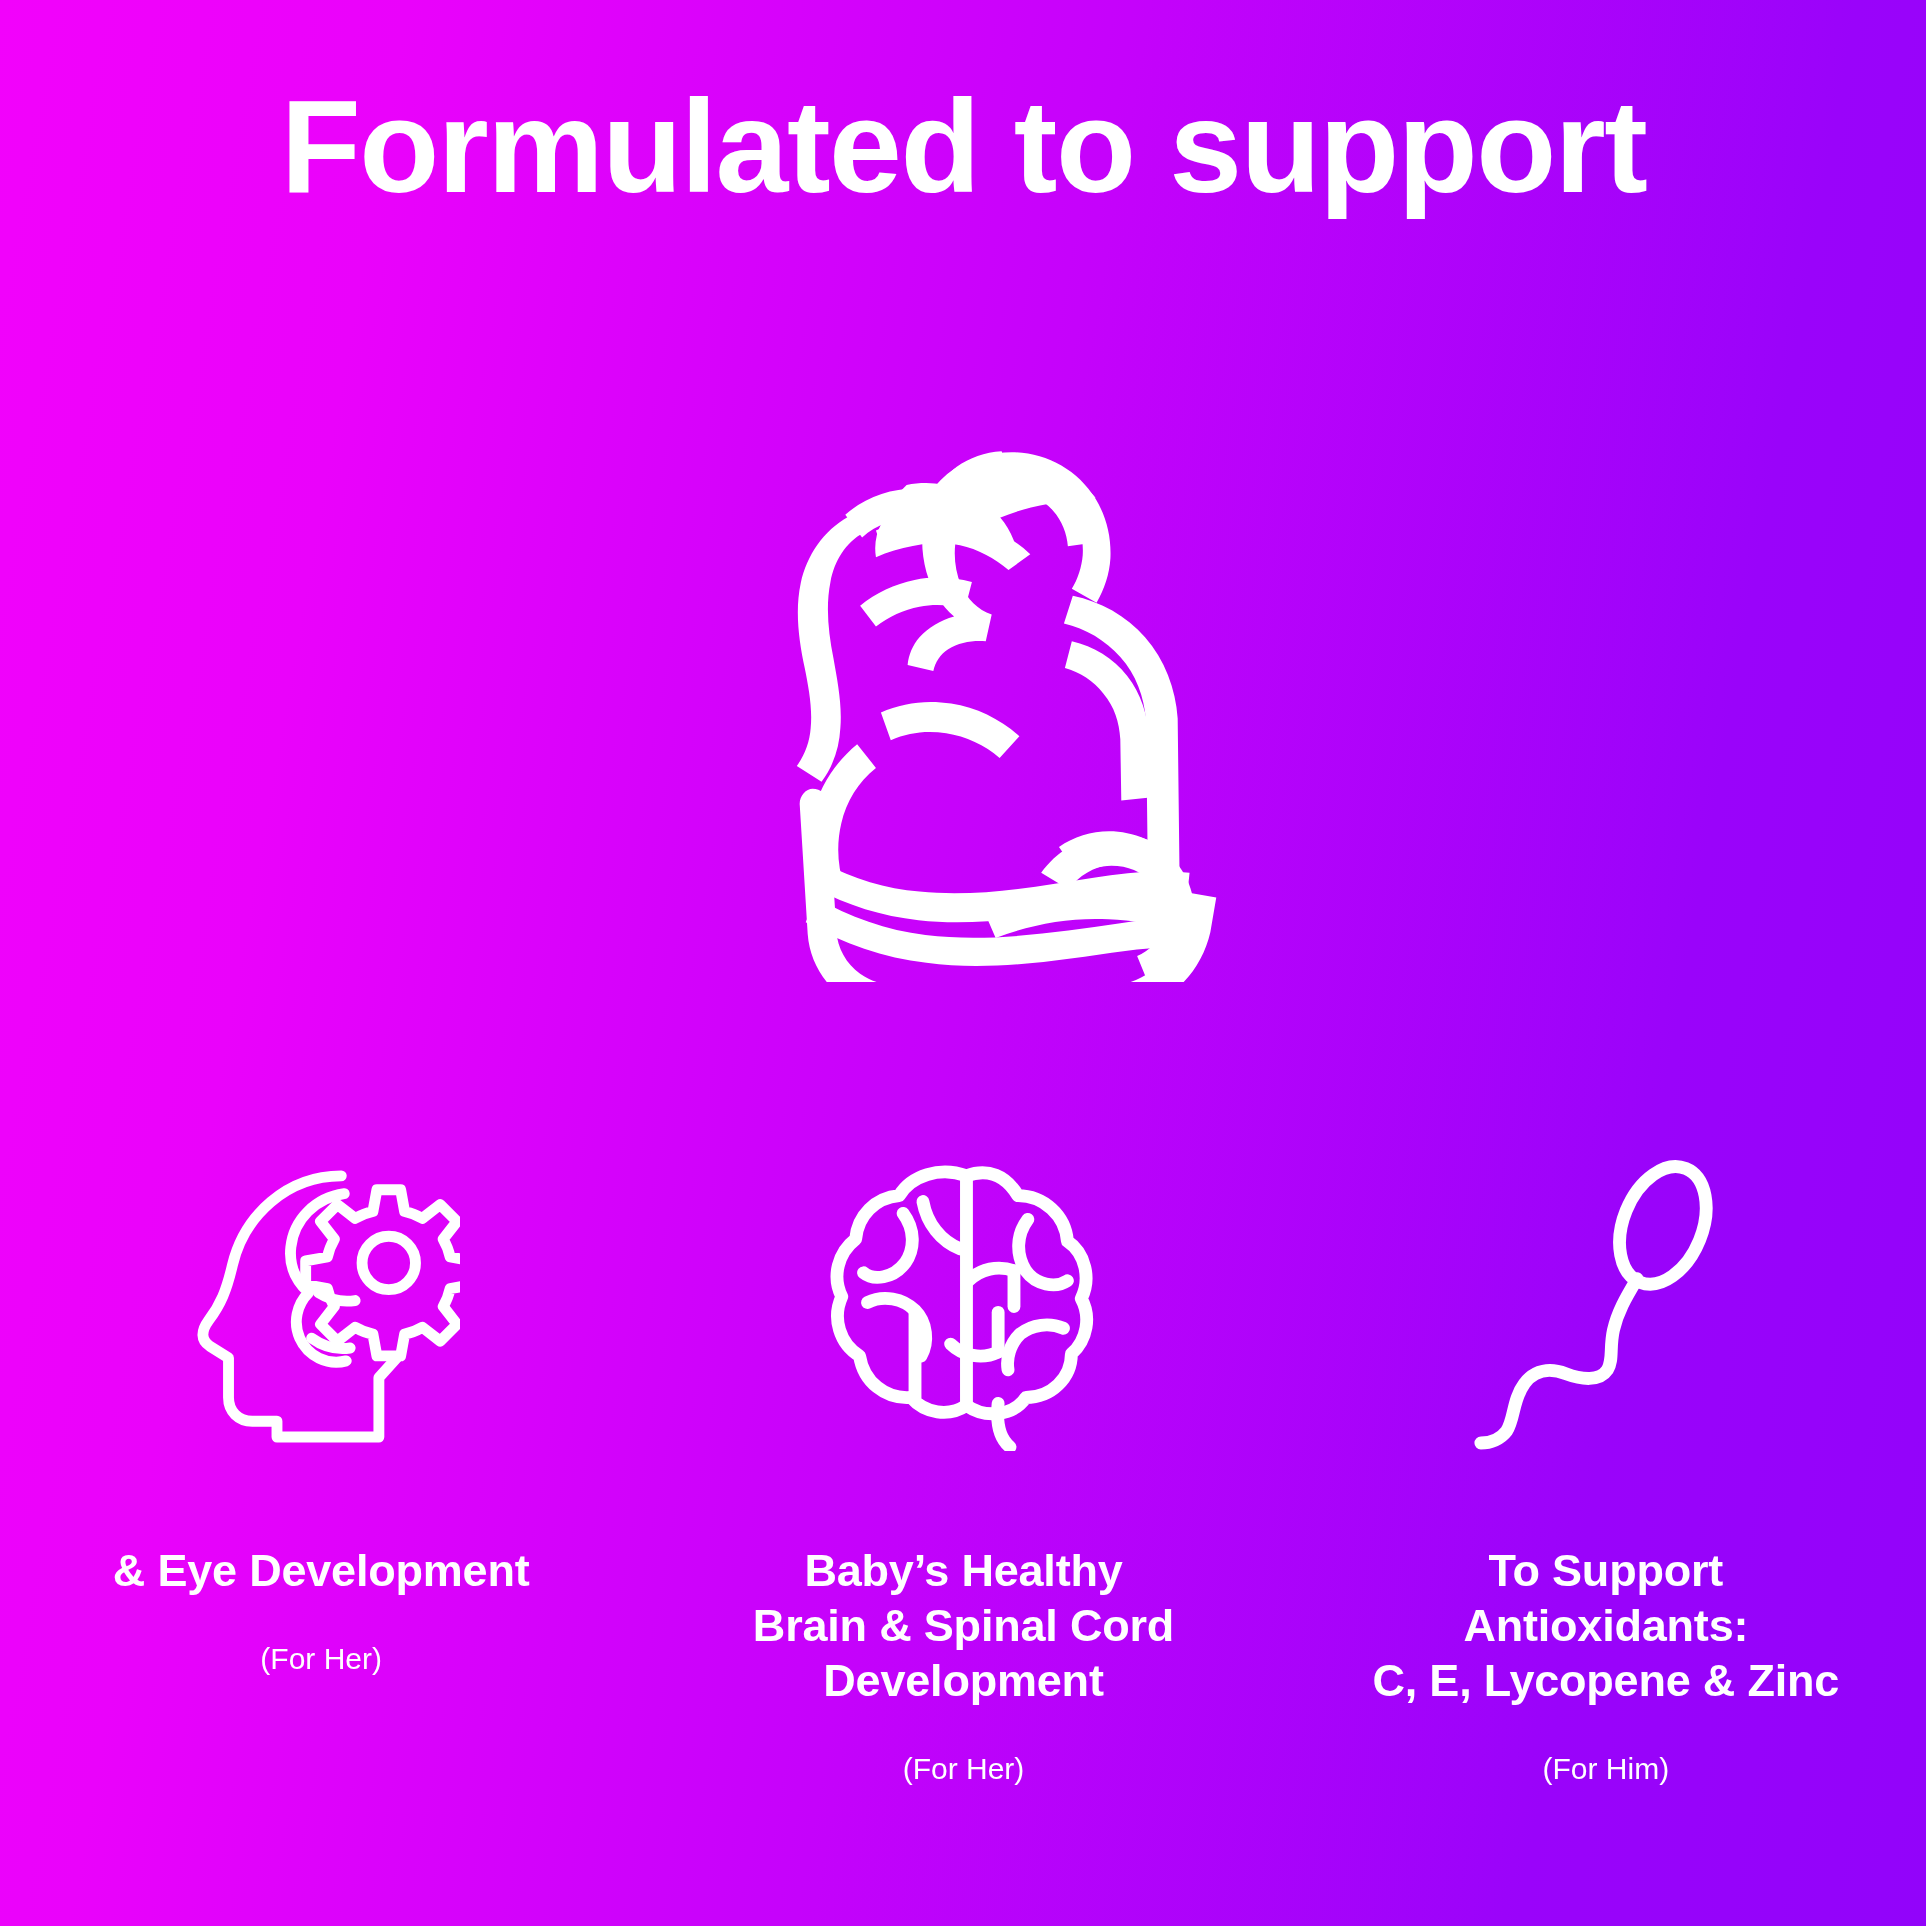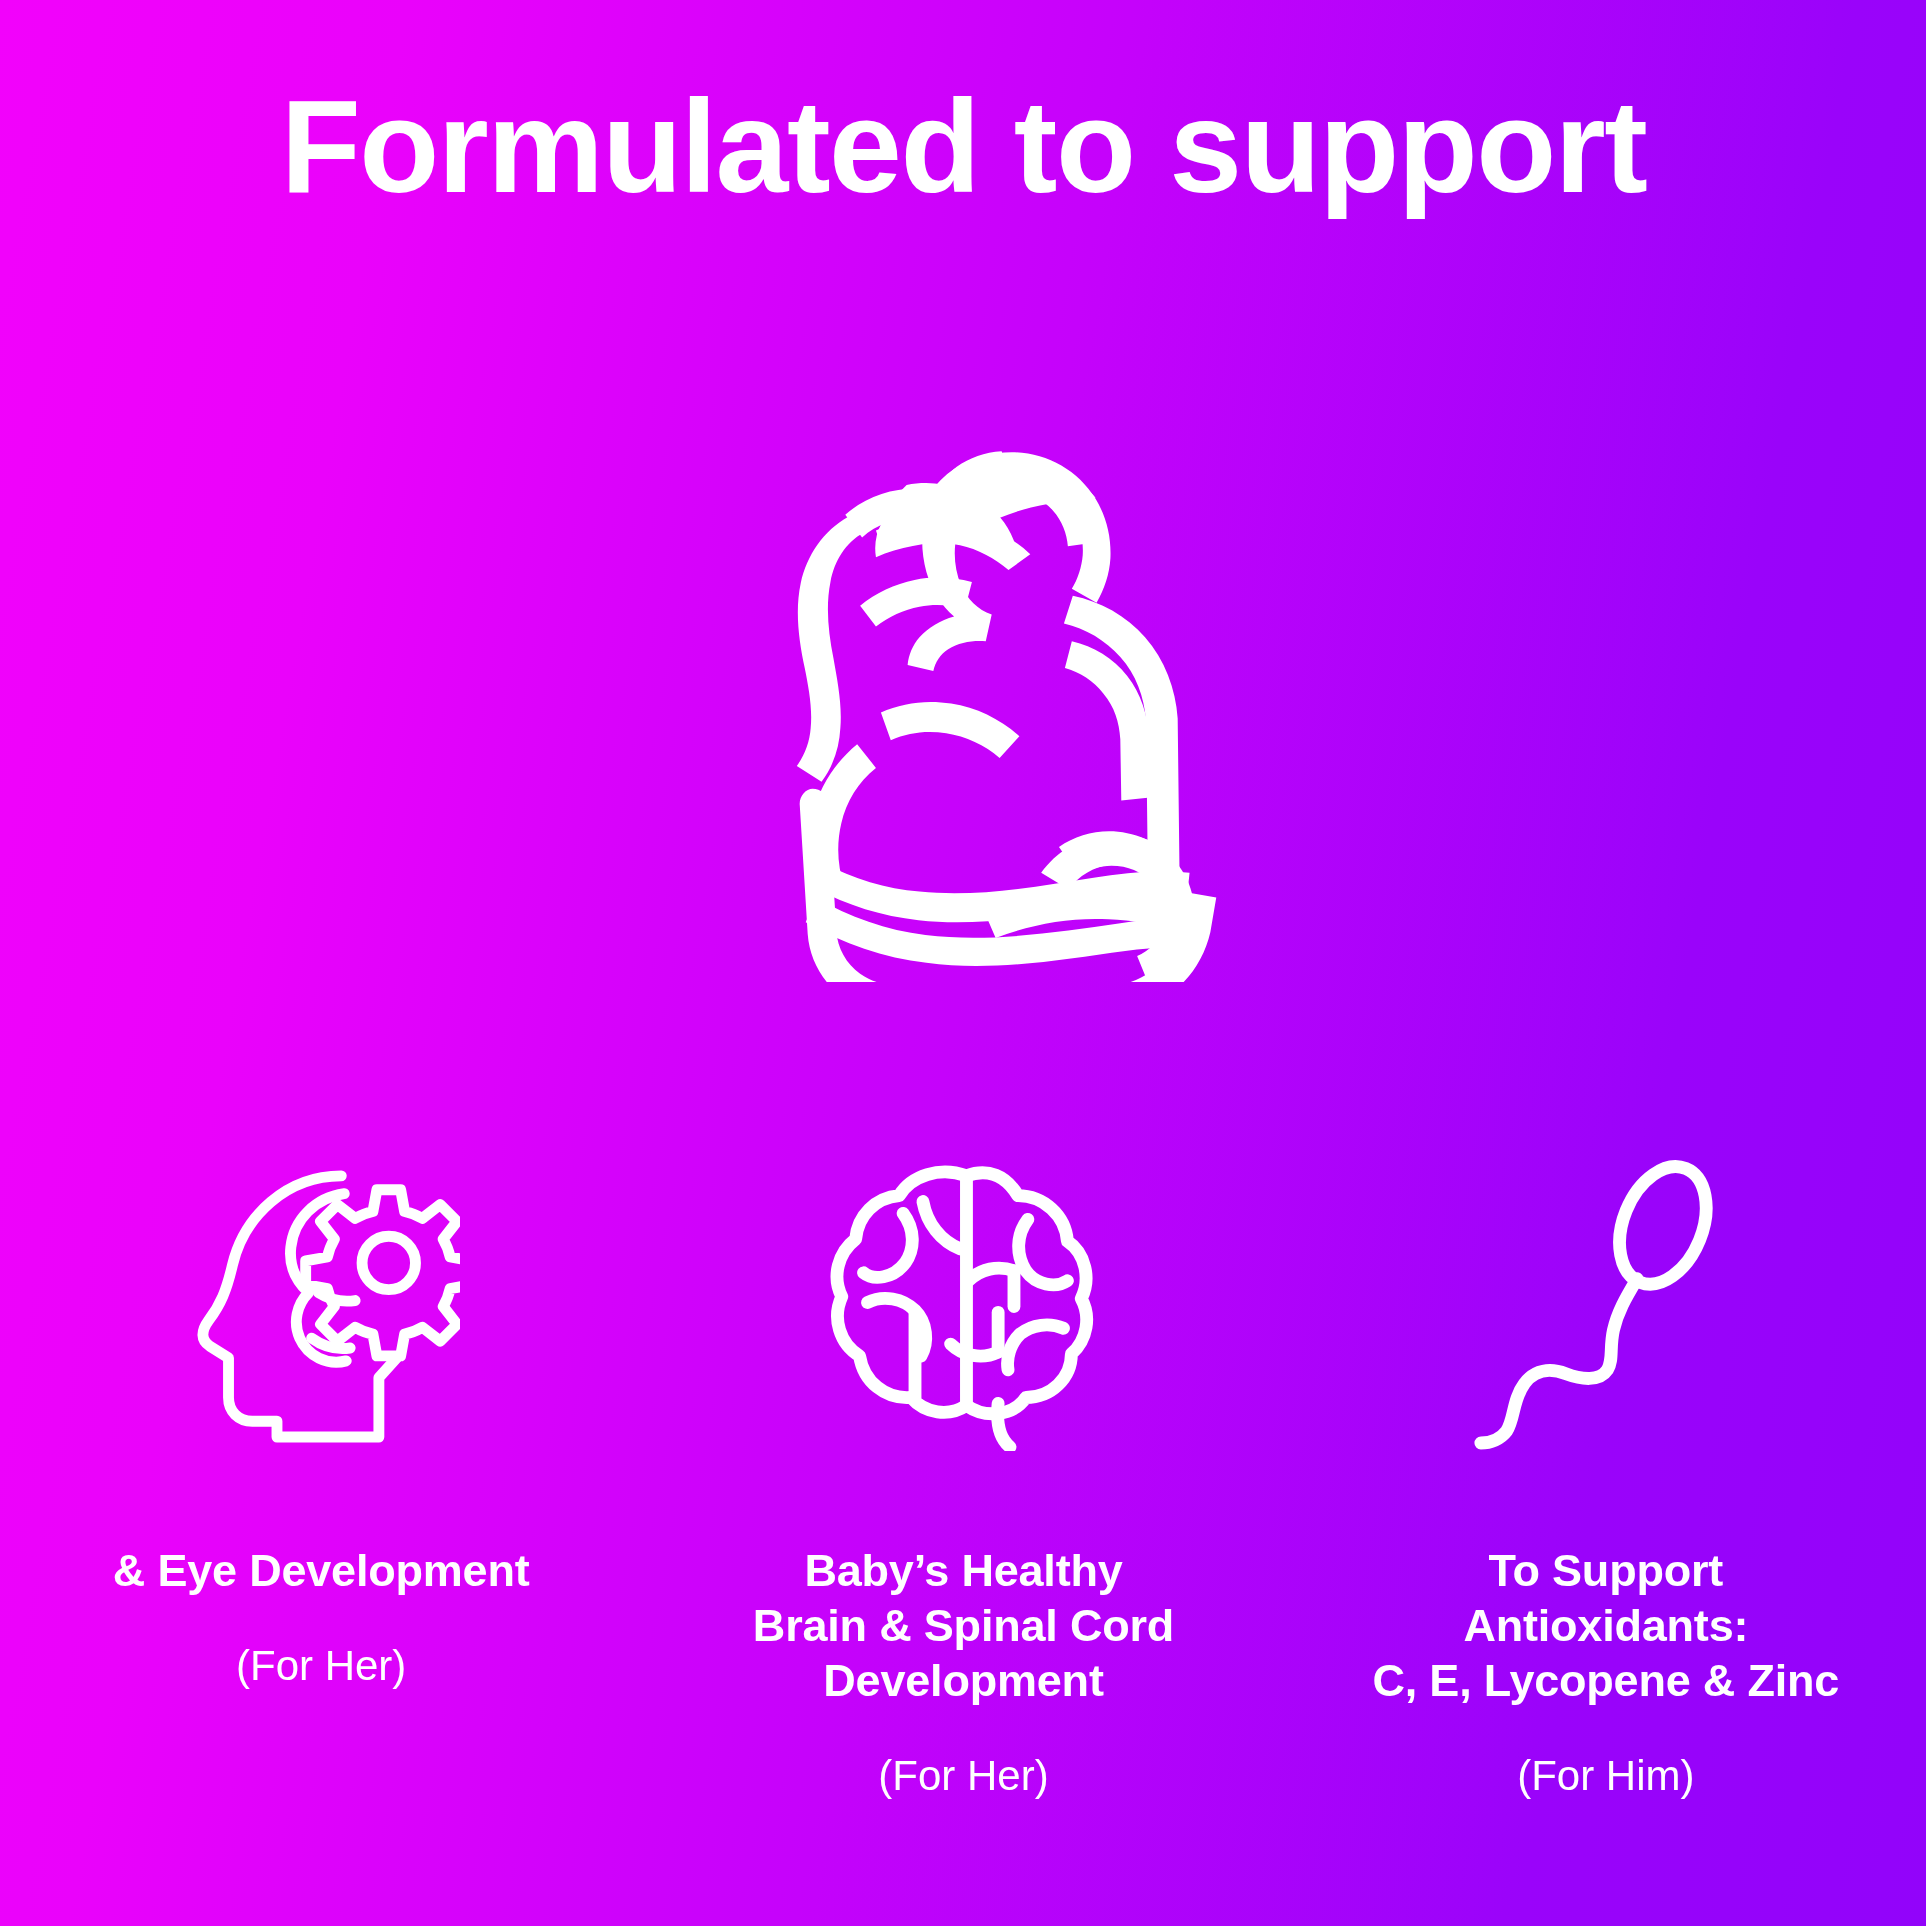--- a/index.html
+++ b/index.html
@@ -89,21 +89,21 @@
   }
   .caption-title {
     font-size: 45px;
     font-weight: 700;
     line-height: 1.22;
     letter-spacing: -0.2px;
   }
   .caption-title .cap-line { display: block; white-space: nowrap; }
   .caption-sub {
     margin-top: 42px;
-    font-size: 42px;
+    font-size: 30px;
     font-weight: 400;
     line-height: 1.2;
   }
 </style>
 </head>
 <body>
 
 <div id="poster">
 
   <div class="headline">

